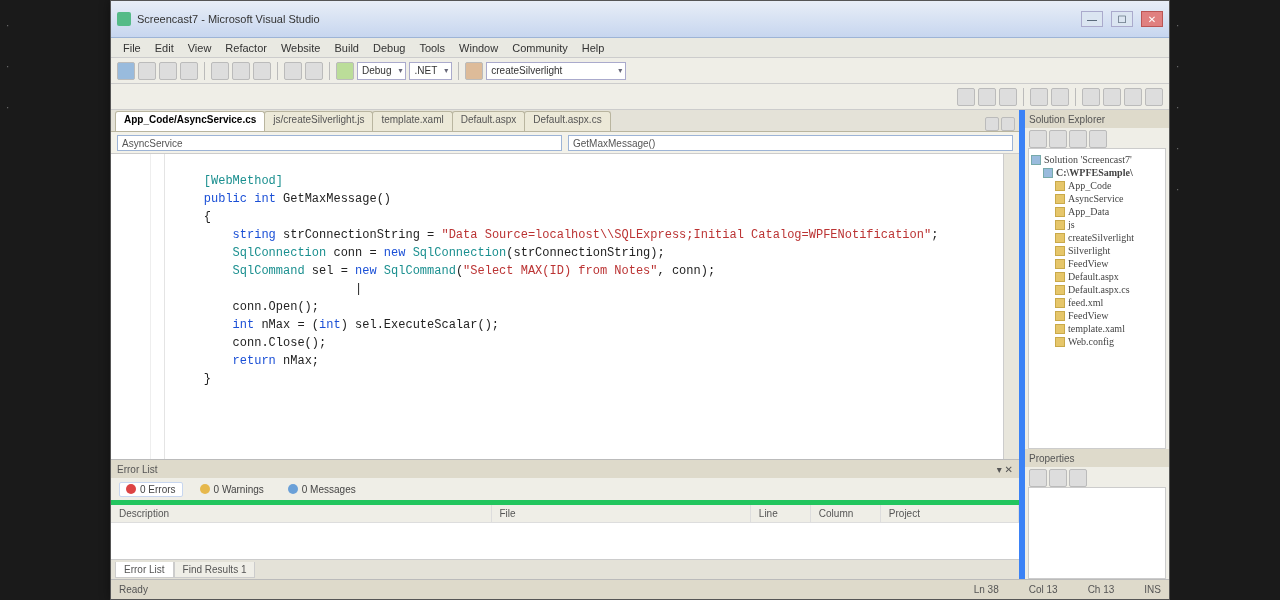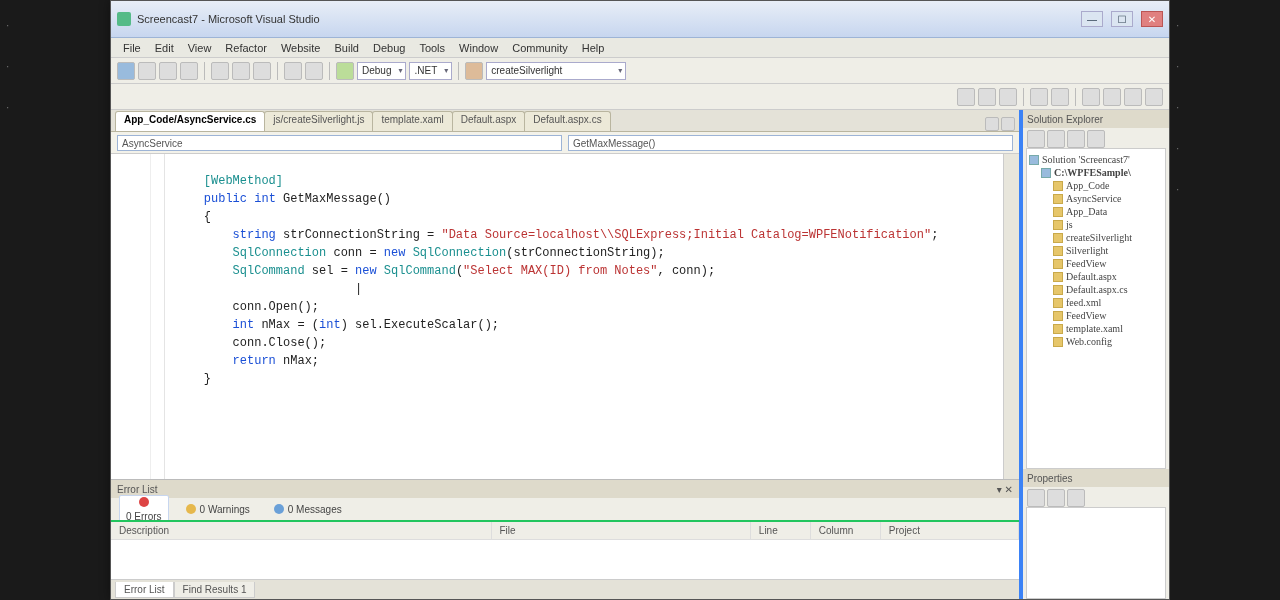--- a/index.html
+++ b/index.html
@@ -36,31 +36,31 @@
   .code-gutter{width:40px; background:#fff; border-right:1px solid #eee;}
   .outline-col{width:14px; background:#fff; border-right:1px solid #e4e4e4;}
   .code { flex:1; padding:18px 18px 10px 10px; font-family: Consolas, "Courier New", monospace; font-size:12px; line-height:18px; color:#222; white-space:pre; overflow:hidden;}
   .kw{color:#1a4fd6;} .type{color:#1a8f8f;} .str{color:#b33;} .attr{color:#1a8f8f;}
   .scroll-v{width:16px;background:#e8e6dc;border-left:1px solid #ccc;}
   .errorlist { height:120px; background:#efeee7; border-top:1px solid #bbb; display:flex; flex-direction:column;}
   .el-title{height:18px; background:#dedacb; padding:2px 6px; font-size:10px; color:#555; display:flex; align-items:center; gap:8px;}
   .el-title .pin{margin-left:auto;}
   .el-filters{height:22px; display:flex; align-items:center; gap:10px; padding:0 8px; font-size:10px; color:#444;}
   .el-filters .chip{display:flex; align-items:center; gap:4px; padding:1px 6px; border:1px solid transparent; border-radius:2px;}
-  .el-filters .chip.active{background:#fff;border-color:#c7d6ef;flex-direction:column;}
+  .el-filters .chip.active{background:#fff;border-color:#c7d6ef;}
   .el-filters .dot{width:10px;height:10px;border-radius:50%;}
   .dot.err{background:#d44;} .dot.warn{background:#e6b84c;} .dot.msg{background:#6aa0d8;}
-  .el-table{flex:1; background:#fff; border-top:2px solid #22c55e; font-size:10px;}
+  .el-table{flex:1; background:#fff; border-top:5px solid #22c55e; font-size:10px;}
   .el-head{display:flex; background:#efeee7; border-bottom:1px solid #ddd;}
   .el-head div{padding:3px 8px; border-right:1px solid #ddd; color:#555;}
   .el-c1{flex:3;} .el-c2{flex:2;} .el-c3{flex:0 0 60px;} .el-c4{flex:0 0 70px;} .el-c5{flex:1;}
   .el-bottomtabs{height:20px; background:#e4e2d8; display:flex; align-items:center; gap:0; padding:0 4px; border-top:1px solid #ccc;}
   .btab{padding:2px 8px; font-size:10px; color:#555; background:#efeee7; border:1px solid #ccc; border-top:none;}
   .btab.active{background:#fff;}
-  .right-panels{flex:0 0 150px; background:#efeee7; border-left:4px solid #3b82f6; display:flex; flex-direction:column; font-size:10px;justify-content:space-between;}
+  .right-panels{flex:0 0 150px; background:#efeee7; border-left:6px solid #3b82f6; display:flex; flex-direction:column; font-size:10px;justify-content:space-between;}
   .panel-title{height:18px; background:#dedacb; padding:2px 4px; color:#555; display:flex; align-items:center;}
   .panel-toolbar{height:20px; display:flex; gap:2px; padding:2px 4px;}
   .tree{flex:1; background:#fff; border:1px solid #ccc; margin:0 3px; padding:4px 2px; overflow:hidden; font-size:10px; color:#444;font-family:Liberation Serif, serif;}
   .tree .tn{display:flex; align-items:center; gap:3px; padding:1px 0;}
   .tree .ind1{padding-left:12px;} .tree .ind2{padding-left:24px;}
   .tree .ficon{width:10px;height:10px;background:#e6c66a;border:1px solid #c9a94a;}
   .tree .picon{width:10px;height:10px;background:#9bd;border:1px solid #7aa;}
   .tree .bold{font-weight:700;}
   .props{height:130px; display:flex; flex-direction:column;}
   .props .grid{flex:1; background:#fff; border:1px solid #ccc; margin:0 3px;}
@@ -280,20 +280,28 @@
           <div class="panel-toolbar">
             <div class="tbtn"></div>
             <div class="tbtn"></div>
             <div class="tbtn"></div>
           </div>
           <div class="grid"></div>
         </div>
       </div>
     </div>
 
+    <div class="statusbar">
+      <span>Ready</span>
+      <span class="spacer"></span>
+      <span>Ln 38</span>
+      <span>Col 13</span>
+      <span>Ch 13</span>
+      <span>INS</span>
+    </div>
   </div>
 
   <div class="gutter-right">
     <div class="gutter-item">·</div>
       <div class="gutter-item">·</div>
       <div class="gutter-item">·</div>
       <div class="gutter-item">·</div>
       <div class="gutter-item">·</div>
   </div>
 </div>

